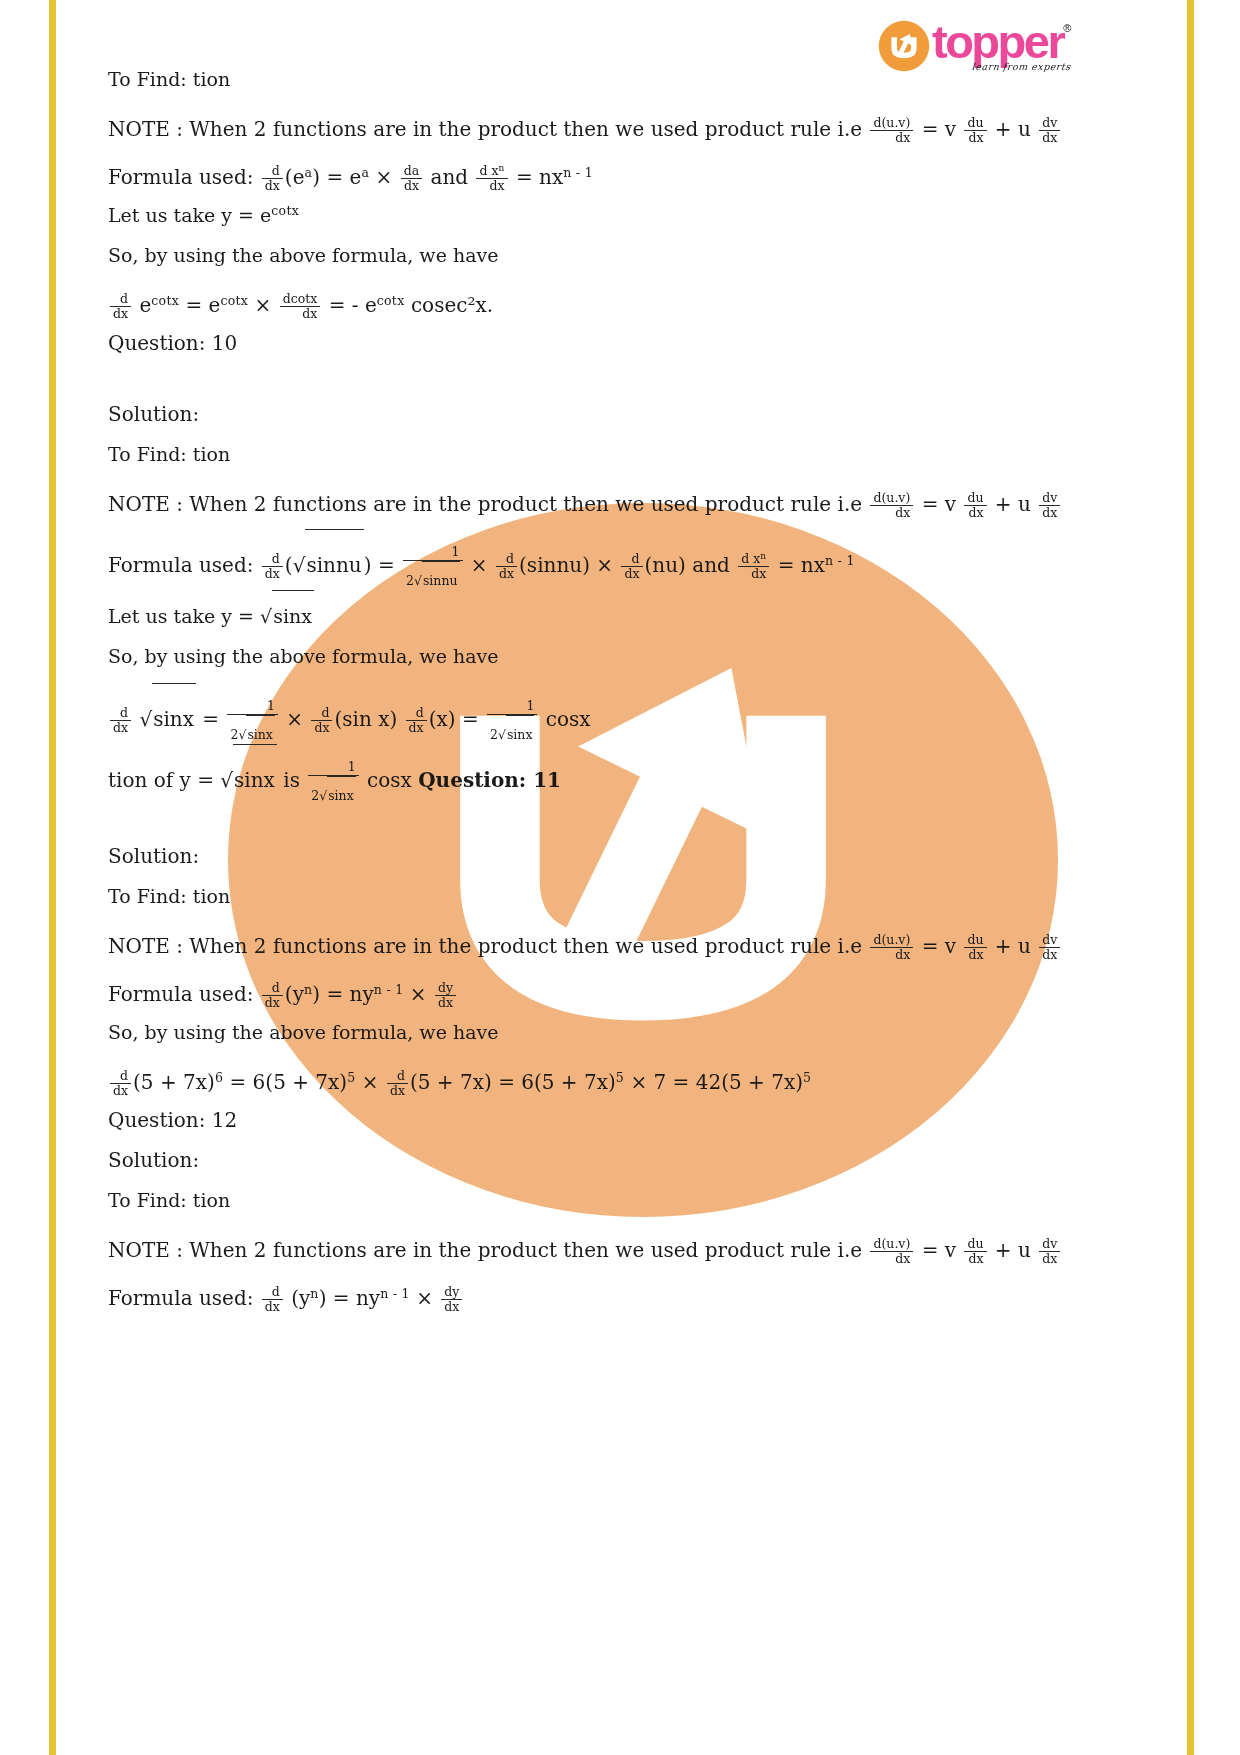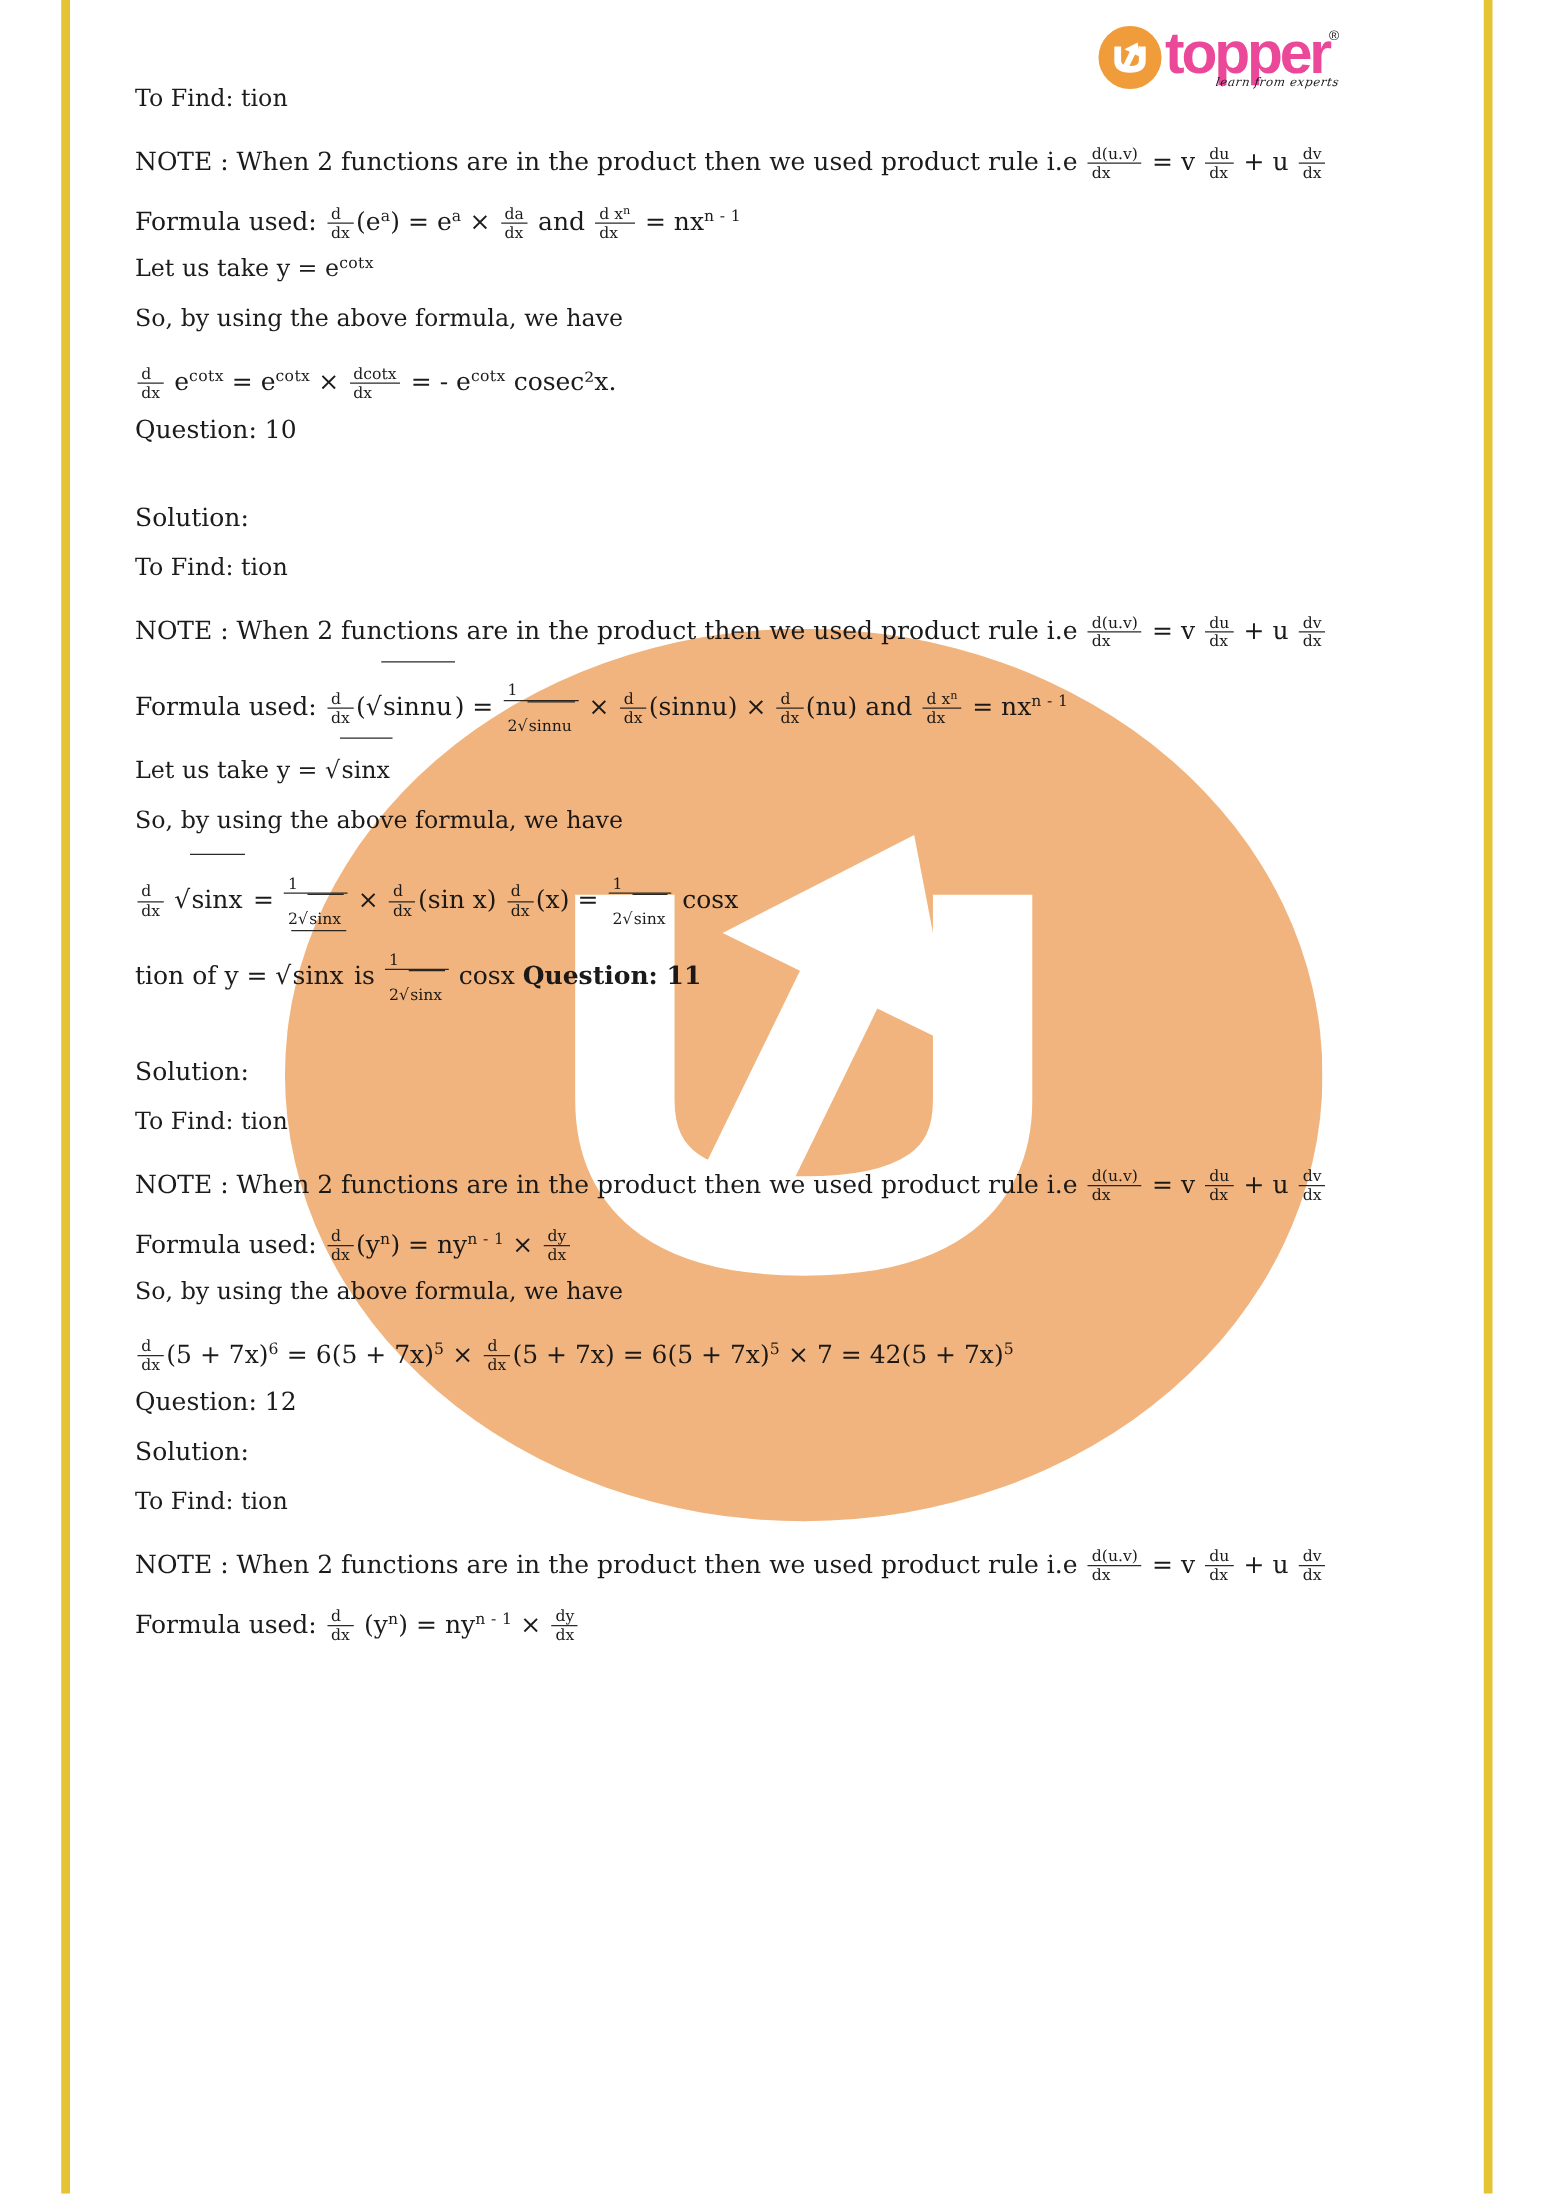--- a/index.html
+++ b/index.html
@@ -17,21 +17,21 @@
 
   
   main{position:absolute;left:108px;top:18px;width:1072px;z-index:1;margin-top:48px;}
   .line{font-size:19px;line-height:27px;margin-bottom:13px;white-space:nowrap;}
   .line.head{font-weight:normal;font-size:20px;}
   .line.mathline{line-height:46px;margin-bottom:2px;font-size:20px;}
   .gap-lg{margin-bottom:44px !important;}
   .gap-xl{margin-bottom:40px !important;}
   .bseg{font-weight:bold;}
   sup{font-size:12.5px;line-height:0;vertical-align:7px;letter-spacing:.3px;}
-  .frac{display:inline-block;vertical-align:middle;text-align:left;
+  .frac{display:inline-block;vertical-align:middle;text-align:right;
         font-size:12.5px;line-height:1.15;margin:0 2px;}
   .frac .num{display:block;border-bottom:1.3px solid #2a2a2a;padding:0 3px;}
   .frac .den{display:block;padding:0 3px;}
   .frac sup{font-size:9px;vertical-align:4px;}
   .sqrt{white-space:nowrap;}
   .sqrt .rad{display:inline-block;}
   .sqrt .radicand{display:inline-block;border-top:1.4px solid #2a2a2a;padding:12px 2px 0 1px;}
 
   
   .logo{position:absolute;left:878px;top:20px;z-index:7;display:flex;align-items:flex-start;}

